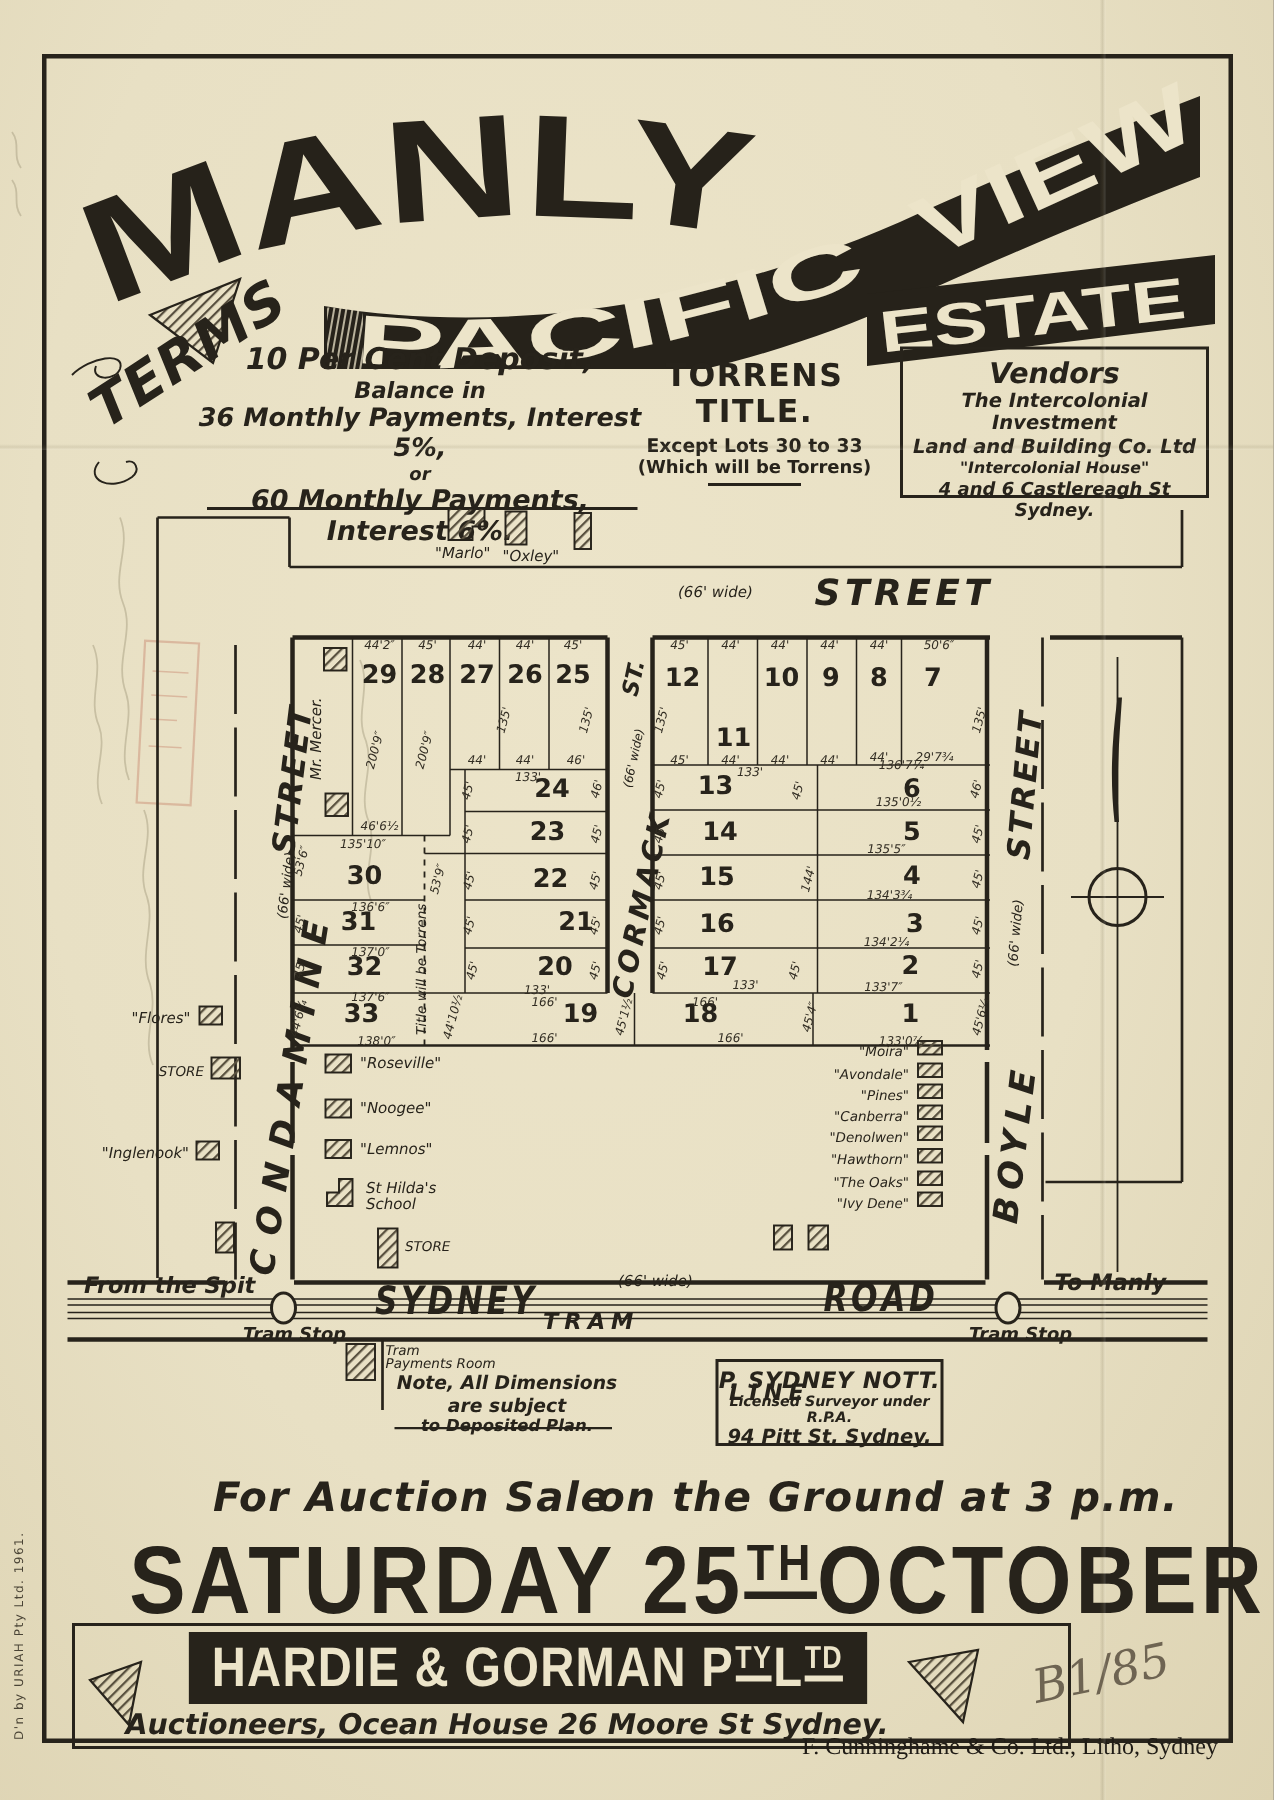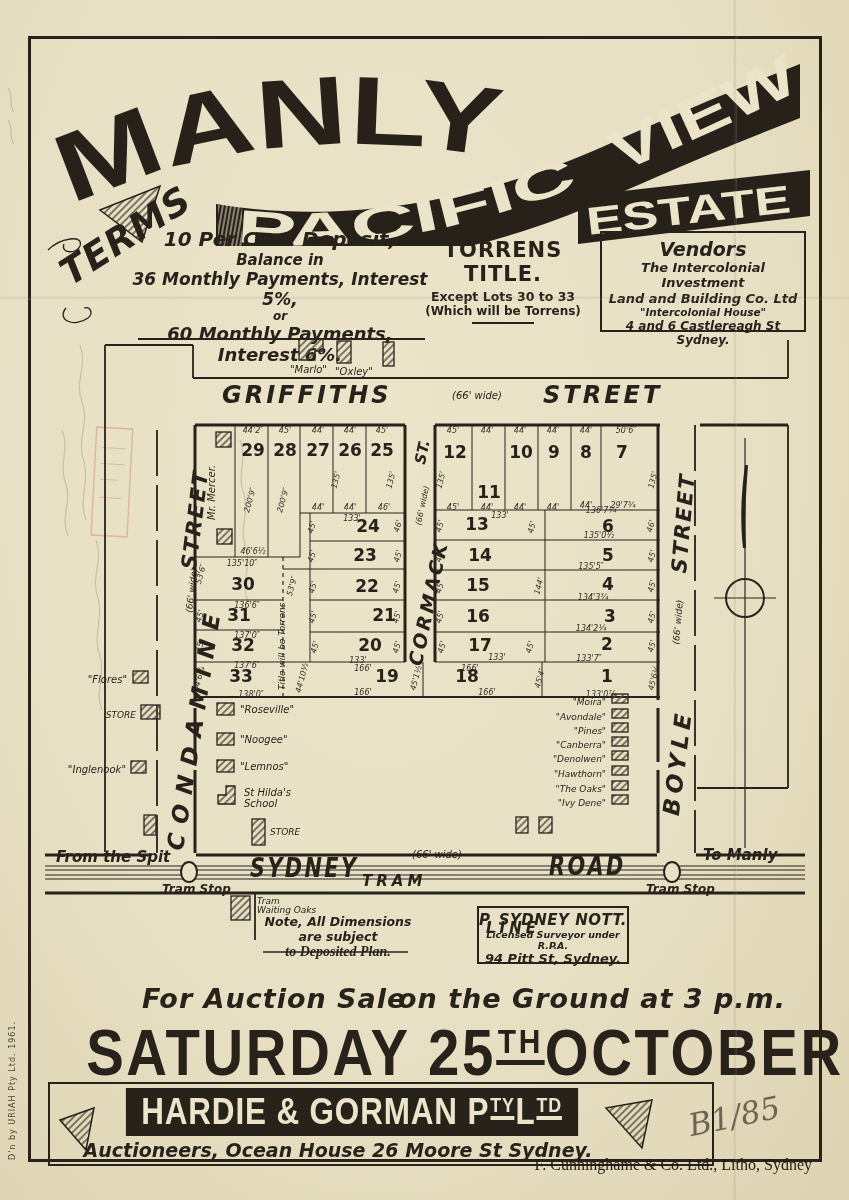--- a/index.html
+++ b/index.html
@@ -35,21 +35,21 @@
   .vendors .s2{font-size:12px;line-height:1.2;}
   
   .mlbl{position:absolute;white-space:nowrap;transform-origin:0 0;}
   .mlbl.b{font-weight:bold;}
   .mlbl.i{font-style:italic;}
   .lot-num{position:absolute;font-weight:bold;font-size:17px;transform:translate(-50%,-50%);white-space:nowrap;}
   .dim{position:absolute;font-size:8px;font-style:italic;white-space:nowrap;transform:translate(-50%,-50%);color:#322d23;}
   
   .note{position:absolute;left:258px;top:914px;width:160px;text-align:center;font-style:italic;font-weight:bold;}
   .note .n1{font-size:12.5px;}
-  .note .n2{font-size:14px;font-family:Liberation Serif, serif;}
+  .note .n2{font-size:11px;}
   .surveyor{position:absolute;left:477px;top:906px;width:148px;height:54px;border:2px solid #27231b;
     text-align:center;font-style:italic;font-weight:bold;}
   .surveyor .n{font-size:15px;margin-top:3px;letter-spacing:.5px;}
   .surveyor .l2{font-size:9.5px;}
   .surveyor .l3{font-size:13px;}
   
   .sale-a{position:absolute;left:142px;top:983px;font-size:27px;font-weight:bold;font-style:italic;letter-spacing:1px;}
   .sale-b{position:absolute;left:398px;top:983px;font-size:27px;font-weight:bold;font-style:italic;letter-spacing:1px;}
   .saturday{position:absolute;left:40px;top:1016px;width:769px;text-align:center;font-size:64px;font-weight:bold;
     letter-spacing:3px;transform:scaleX(.88);white-space:nowrap;font-family:"Liberation Sans",sans-serif;}
@@ -230,21 +230,20 @@
 
     <line x1="263" y1="952" x2="408" y2="952" stroke="#27231b" stroke-width="1.5"></line>
 
     <g fill="url(#hh)" stroke="#27231b" stroke-width="1.5">
       <path d="M60,1120 L94,1108 L86,1150 Z"></path>
       <path d="M606,1108 L652,1100 L642,1148 Z"></path>
     </g>
   </svg>
 
   <div id="map-layer" class="abs" style="left:0;top:0;width:849px;height:1200px">
-      <span class="mlbl b i" style="left: 222px; top: 381px; font-size: 24px; letter-spacing: 3px;">GRIFFITHS</span>
       <span class="mlbl i" style="left: 452px; top: 390px; font-size: 10px;">(66' wide)</span>
       <span class="mlbl b i" style="left: 543px; top: 381px; font-size: 24px; letter-spacing: 3px;">STREET</span>
       <span class="mlbl b i" style="left: 177px; top: 568px; font-size: 21px; letter-spacing: 2px; transform: rotate(-83deg);">STREET</span>
       <span class="mlbl i" style="left: 184px; top: 612px; font-size: 9px; transform: rotate(-83deg);">(66' wide)</span>
       <span class="mlbl b i" style="left: 162px; top: 848px; font-size: 23px; letter-spacing: 10px; transform: rotate(-81deg);">CONDAMINE</span>
       <span class="mlbl b i" style="left: 411px; top: 462px; font-size: 15px; transform: rotate(-78deg);">ST.</span>
       <span class="mlbl i" style="left: 414px; top: 524px; font-size: 8px; transform: rotate(-78deg);">(66' wide)</span>
       <span class="mlbl b i" style="left: 404px; top: 663px; font-size: 19px; letter-spacing: 3px; transform: rotate(-78deg);">CORMACK</span>
       <span class="mlbl b i" style="left: 667px; top: 572px; font-size: 21px; letter-spacing: 2px; transform: rotate(-85deg);">STREET</span>
       <span class="mlbl i" style="left: 671px; top: 644px; font-size: 9px; transform: rotate(-85deg);">(66' wide)</span>
@@ -273,21 +272,21 @@
       <span class="mlbl b i" style="left: 56px; top: 848px; font-size: 15px;">From the Spit</span>
       <span class="mlbl b i" style="left: 703px; top: 846px; font-size: 15px;">To Manly</span>
       <span class="mlbl b i" style="left: 162px; top: 882px; font-size: 12px;">Tram Stop</span>
       <span class="mlbl b i" style="left: 646px; top: 882px; font-size: 12px;">Tram Stop</span>
       <span class="mlbl b i" style="left: 250px; top: 853px; font-size: 26px; letter-spacing: 3px; transform: scaleX(0.8);">SYDNEY</span>
       <span class="mlbl i" style="left: 412px; top: 849px; font-size: 10px;">(66' wide)</span>
       <span class="mlbl b i" style="left: 549px; top: 851px; font-size: 26px; letter-spacing: 3px; transform: scaleX(0.8);">ROAD</span>
       <span class="mlbl b i" style="left: 362px; top: 872px; font-size: 15px; letter-spacing: 4px;">TRAM</span>
       <span class="mlbl b i" style="left: 486px; top: 872px; font-size: 15px; letter-spacing: 4px; margin-top: 47px;">LINE</span>
       <span class="mlbl i" style="left: 257px; top: 896px; font-size: 9px;">Tram</span>
-      <span class="mlbl i" style="left: 257px; top: 905px; font-size: 9px;">Waiting Oaks</span>
+      <span class="mlbl i" style="left: 257px; top: 905px; font-size: 9px;">Payments Room</span>
       <span class="lot-num" style="left: 253px; top: 450px;">29</span>
       <span class="lot-num" style="left: 285px; top: 450px;">28</span>
       <span class="lot-num" style="left: 318px; top: 450px;">27</span>
       <span class="lot-num" style="left: 350px; top: 450px;">26</span>
       <span class="lot-num" style="left: 382px; top: 450px;">25</span>
       <span class="lot-num" style="left: 455px; top: 452px;">12</span>
       <span class="lot-num" style="left: 489px; top: 452px; margin-top: 40px;">11</span>
       <span class="lot-num" style="left: 521px; top: 452px;">10</span>
       <span class="lot-num" style="left: 554px; top: 452px;">9</span>
       <span class="lot-num" style="left: 586px; top: 452px;">8</span>

